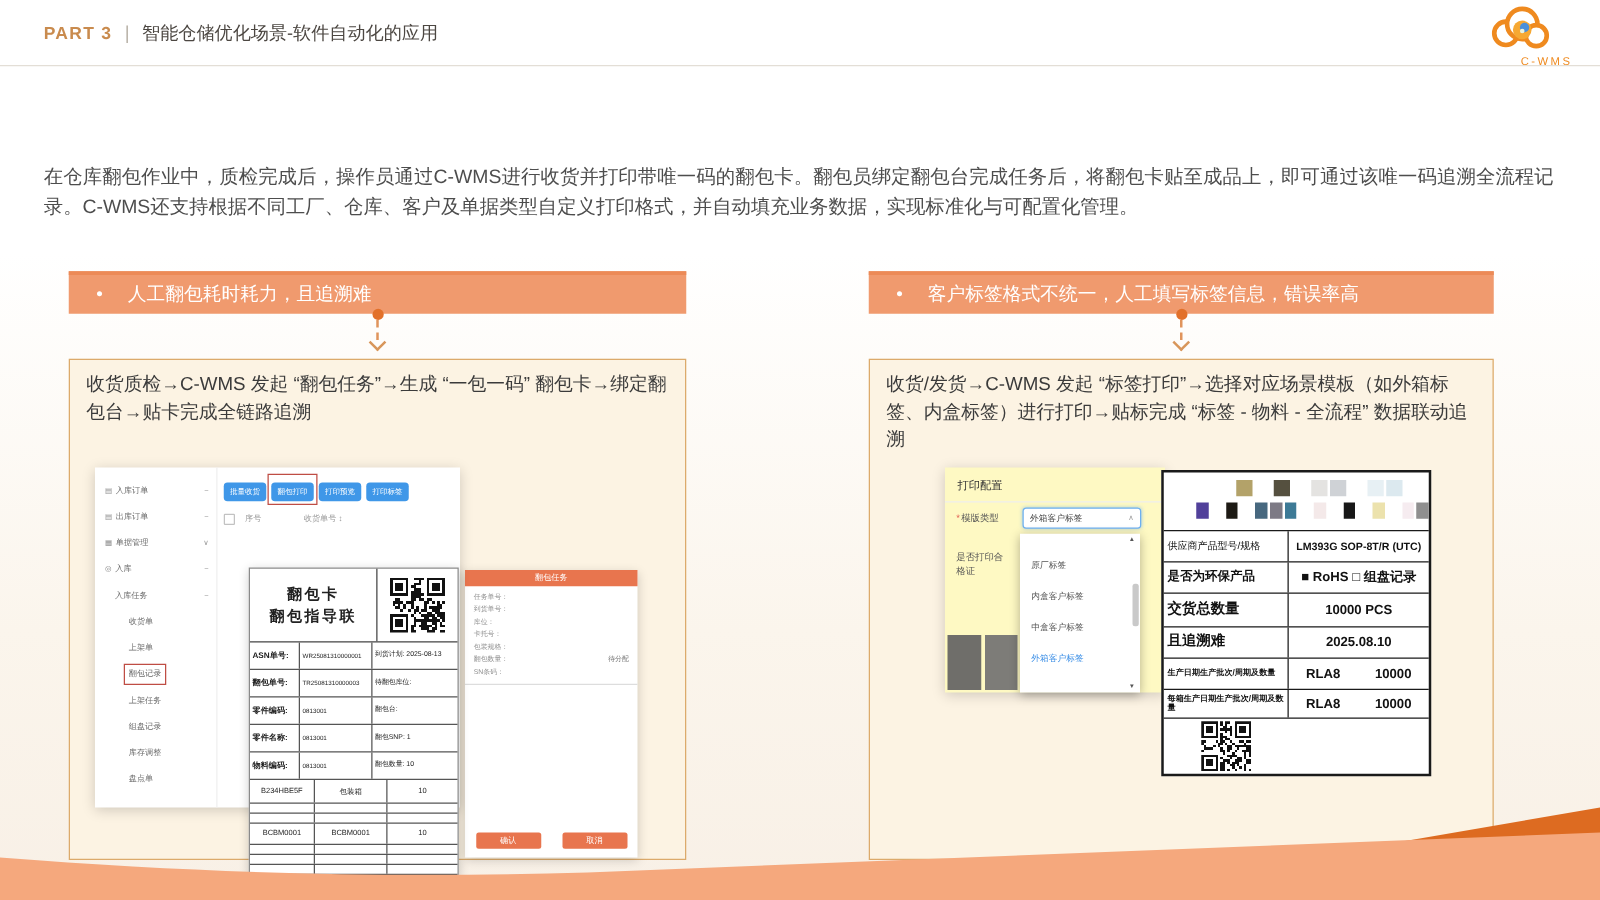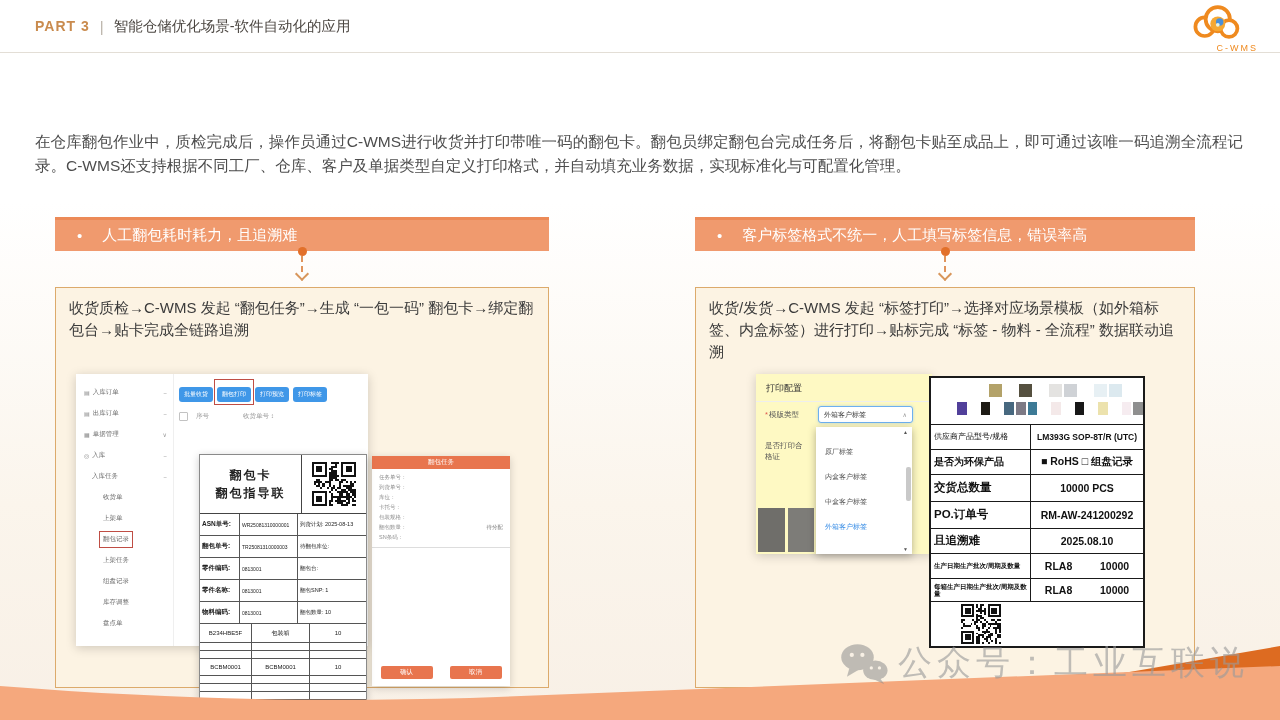--- a/index.html
+++ b/index.html
@@ -656,24 +656,20 @@
               <div class="lv">LM393G SOP-8T/R (UTC)</div>
             </div>
             <div class="lrow kmd" style="height: 24px;">
               <div class="lk">是否为环保产品</div>
               <div class="lv">■ RoHS □ 组盘记录</div>
             </div>
             <div class="lrow klg" style="height: 26px;">
               <div class="lk">交货总数量</div>
               <div class="lv">10000 PCS</div>
             </div>
-            <div class="lrow klg" style="height: 26px;">
-              <div class="lk">PO.订单号</div>
-              <div class="lv">RM-AW-241200292</div>
-            </div>
             <div class="lrow klg" style="height: 24px;">
               <div class="lk">且追溯难</div>
               <div class="lv">2025.08.10</div>
             </div>
             <div class="lrow kxs" style="height: 24px;">
               <div class="lk">生产日期生产批次/周期及数量</div>
               <div class="lv split">
                 <span>RLA8</span>
                 <span>10000</span>
               </div>
@@ -906,32 +902,19 @@
                     <rect x="10" y="40" width="2" height="2"></rect>
                     <rect x="12" y="40" width="2" height="2"></rect>
                   </svg></div>
               </div>
             </div>
           </div>
       </div>
     </div>
   </div>
 
-  <div class="watermark">
-    <svg class="wmicon" width="52" height="44" viewBox="0 0 64 54" fill="#8f8f8f">
-      <ellipse cx="24" cy="20" rx="20" ry="16"></ellipse>
-      <polygon points="14,33 11,44 26,35"></polygon>
-      <circle cx="17" cy="17" r="2.6" fill="#f5efe7"></circle>
-      <circle cx="30" cy="17" r="2.6" fill="#f5efe7"></circle>
-      <ellipse cx="46" cy="36" rx="15" ry="12"></ellipse>
-      <polygon points="52,46 57,53 44,47"></polygon>
-      <circle cx="41" cy="33" r="2" fill="#f5efe7"></circle>
-      <circle cx="51" cy="33" r="2" fill="#f5efe7"></circle>
-    </svg>
-    <span class="wmtext">公众号：工业互联说</span>
-  </div>
 
   <svg class="footer" width="1280" height="80" viewBox="0 0 1280 80">
     <polygon points="850,80 1280,6 1280,80" fill="#dd6b21"></polygon>
     <path d="M0,46 C180,60 320,62 470,58 L1280,26 L1280,80 L0,80 Z" fill="#f5a87d"></path>
   </svg>
 
 </div>
 
 </body></html>

